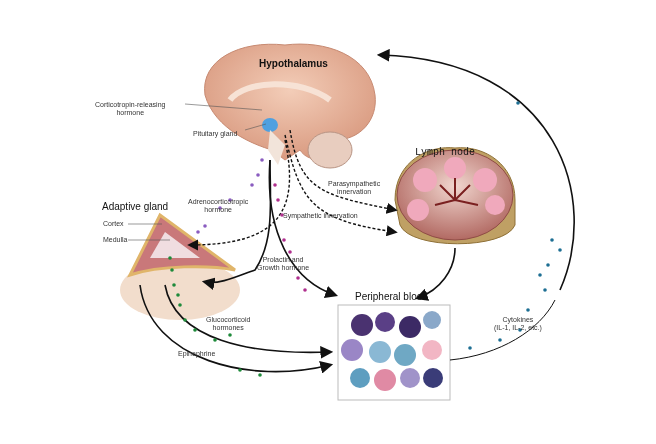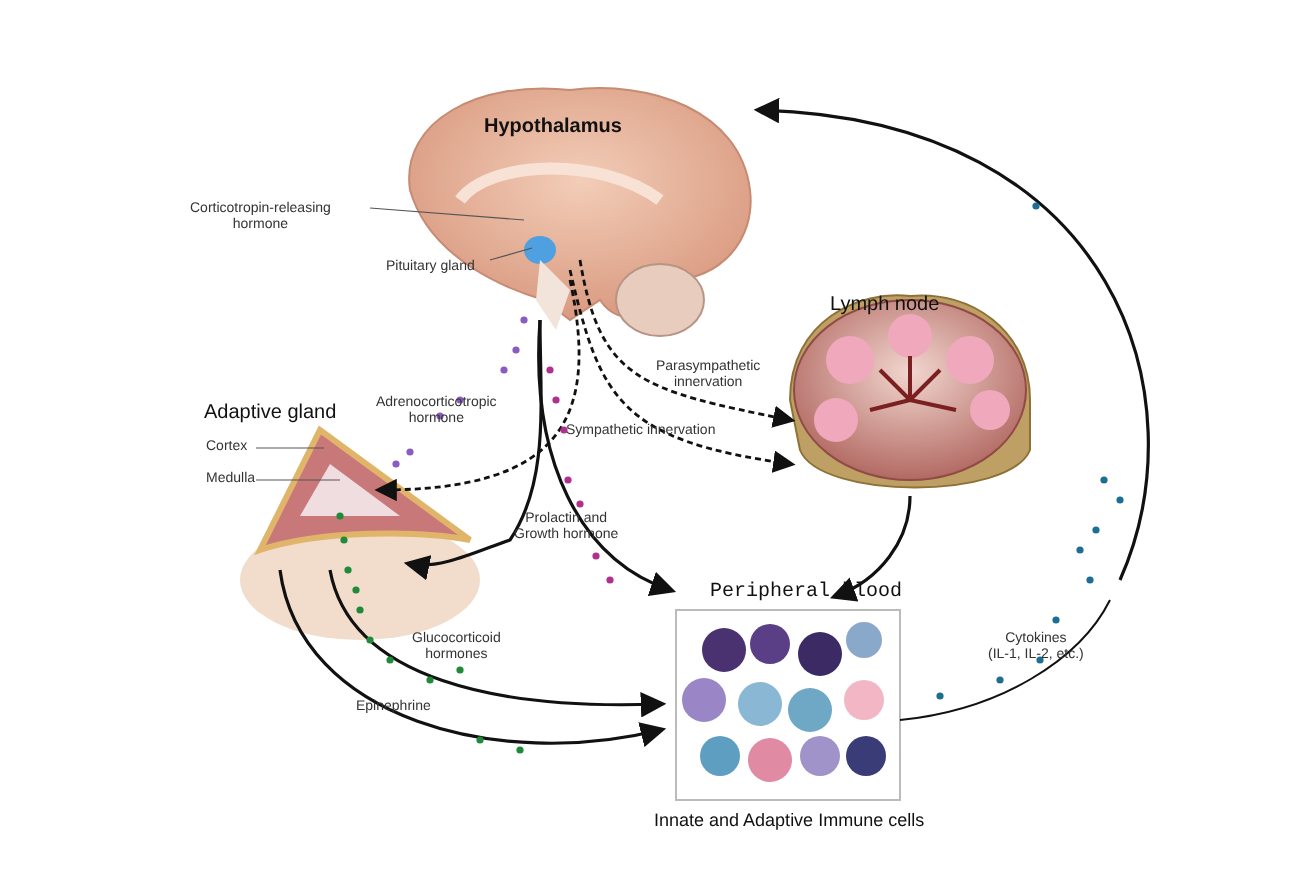--- a/index.html
+++ b/index.html
@@ -121,29 +121,28 @@
         <circle cx="545" cy="290" r="1.8" fill="#1d6e93"></circle>
         <circle cx="528" cy="310" r="1.8" fill="#1d6e93"></circle>
         <circle cx="520" cy="330" r="1.8" fill="#1d6e93"></circle>
         <circle cx="500" cy="340" r="1.8" fill="#1d6e93"></circle>
         <circle cx="470" cy="348" r="1.8" fill="#1d6e93"></circle>
         <circle cx="560" cy="250" r="1.8" fill="#1d6e93"></circle>
         <circle cx="552" cy="240" r="1.8" fill="#1d6e93"></circle>
       </g>
 </svg>
 
-<div class="title" style="left:242px;top:58px;font-weight:bold;text-align:center;">Hypothalamus</div>
+<div class="title" style="left:259px;top:58px;font-weight:bold;text-align:center;">Hypothalamus</div>
 <div class="lbl" style="left:95px;top:101px;"><span>Corticotropin-releasing</span><br><span>hormone</span></div>
 <div class="lbl" style="left:193px;top:130px;">Pituitary gland</div>
-<div class="title" style="left:415px;top:147px;">Lymph node</div>
+<div class="title" style="left:415px;top:147px;font-family:Liberation Mono, monospace;">Lymph node</div>
 <div class="lbl" style="left:328px;top:180px;"><span>Parasympathetic</span><br><span>innervation</span></div>
 <div class="lbl" style="left:283px;top:212px;">Sympathetic innervation</div>
 <div class="lbl" style="left:188px;top:198px;"><span>Adrenocorticotropic</span><br><span>hormone</span></div>
 <div class="title" style="left:102px;top:201px;">Adaptive gland</div>
 <div class="lbl" style="left:103px;top:220px;">Cortex</div>
 <div class="lbl" style="left:103px;top:236px;">Medulla</div>
 <div class="lbl" style="left:257px;top:256px;"><span>Prolactin and</span><br><span>Growth hormone</span></div>
-<div class="title" style="left:355px;top:291px;font-family:Liberation Mono, monospace;">Peripheral blood</div>
+<div class="title" style="left:355px;top:291px;">Peripheral blood</div>
 <div class="lbl" style="left:206px;top:316px;"><span>Glucocorticoid</span><br><span>hormones</span></div>
 <div class="lbl" style="left:178px;top:350px;">Epinephrine</div>
 <div class="lbl" style="left:494px;top:316px;"><span>Cytokines</span><br><span>(IL-1, IL-2, etc.)</span></div>
-<div class="title" style="left:327px;top:405px;font-size:9px;">Innate and Adaptive Immune cells</div>
 </div>
 
 </body></html>

